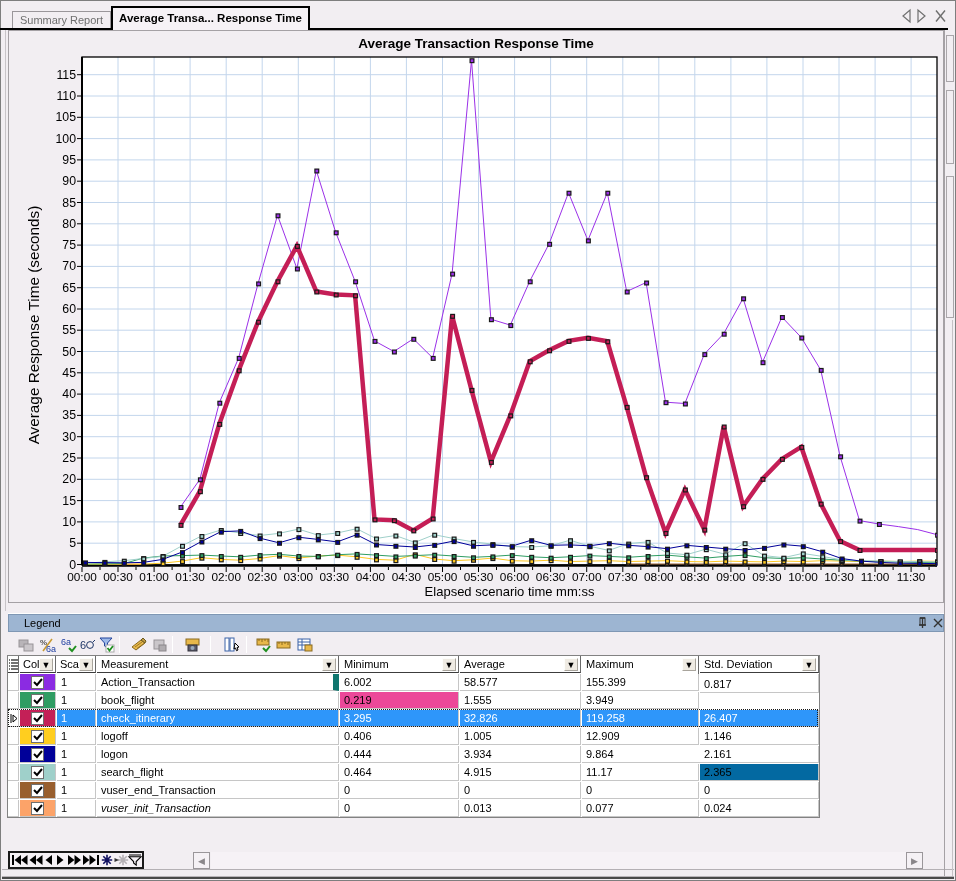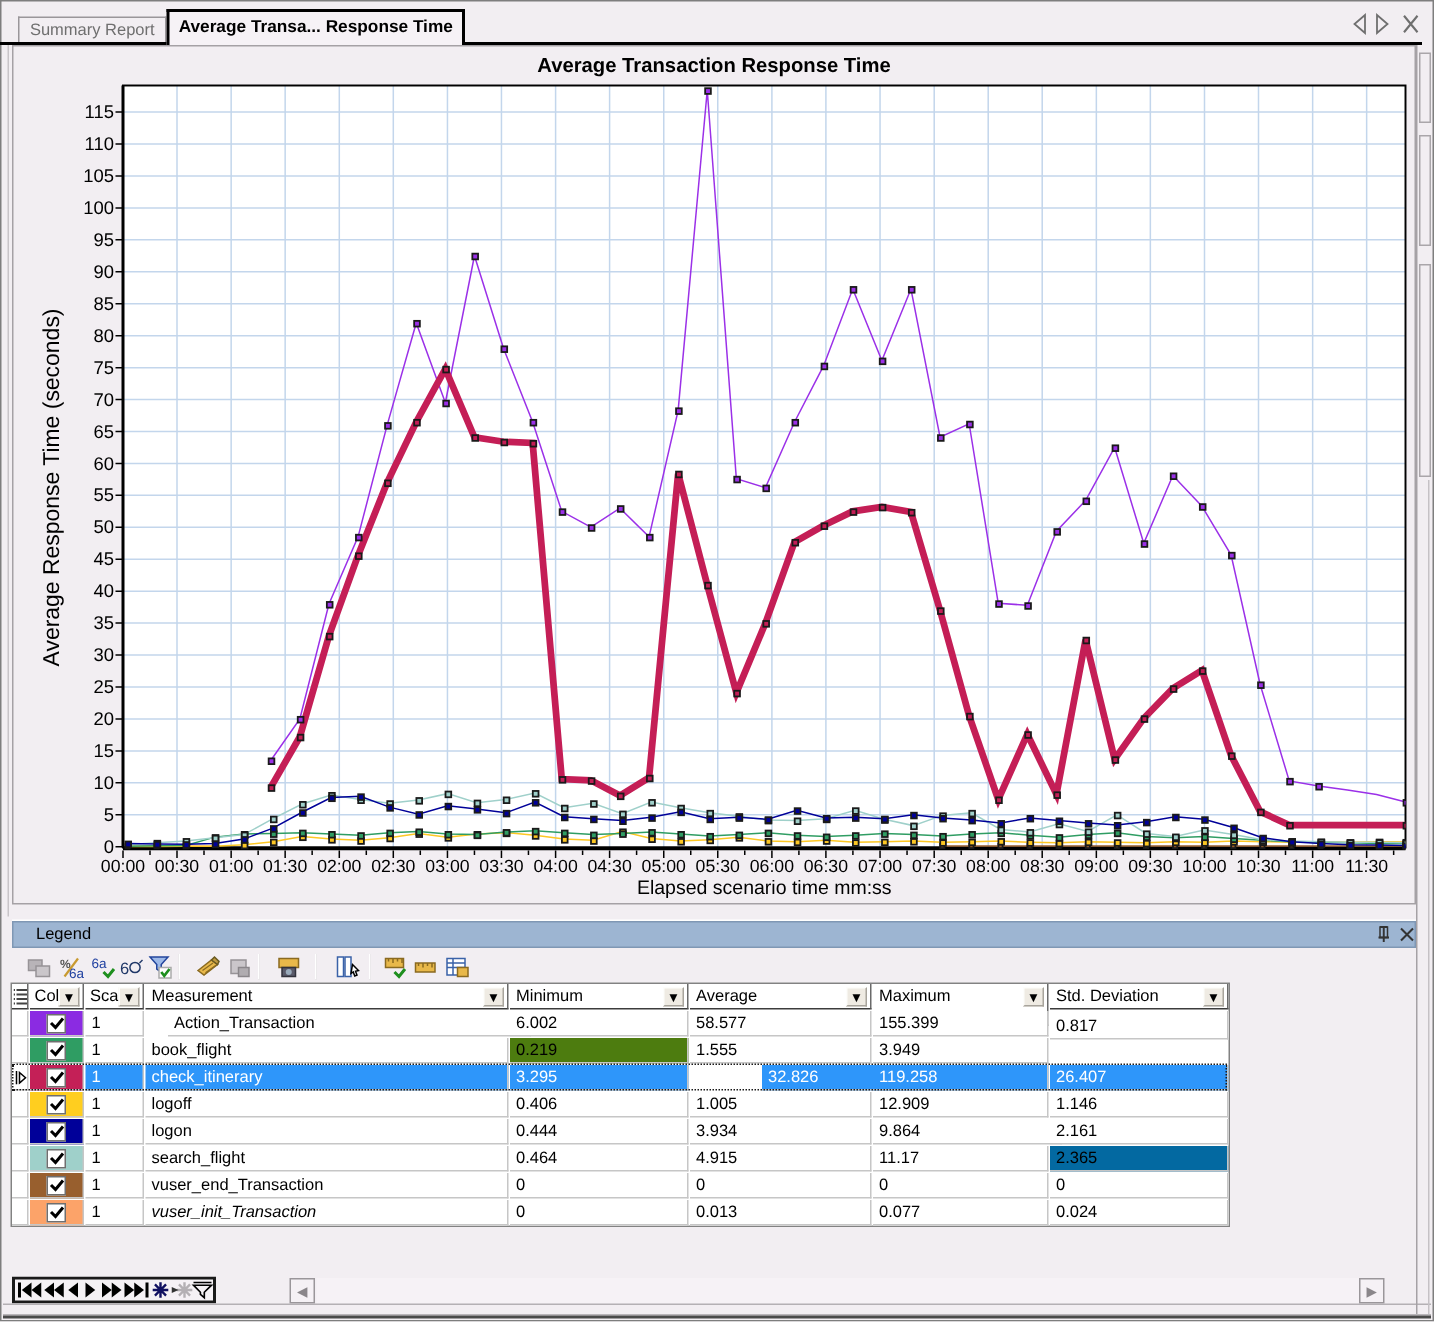--- a/index.html
+++ b/index.html
@@ -731,21 +731,21 @@
   </div>
 <div style="position:absolute;left:8px;top:674px;width:11px;height:17px;background:#fff;border-right:1px solid #c6c6c6;border-bottom:1px solid #c6c6c6;overflow:hidden;"></div>
 <div style="position:absolute;left:20px;top:674px;width:36px;height:17px;background:#8b2be2;border-right:1px solid #c6c6c6;border-bottom:1px solid #c6c6c6;overflow:hidden;">
     <span style="position:absolute;left:50%;top:2px;margin-left:-7px;width:13px;height:13px;background:#fff;border:1px solid #6f6f6f;"><svg width="11" height="11">
         <path d="M2 5l3 3 5-6" stroke="#000" stroke-width="2" fill="none"></path>
       </svg></span>
   </div>
 <div style="position:absolute;left:57px;top:674px;width:39px;height:17px;background:#fff;border-right:1px solid #c6c6c6;border-bottom:1px solid #c6c6c6;overflow:hidden;">
     <span style="position:absolute;left:4px;top:2px;color:#000">1</span>
   </div>
-<div style="position:absolute;left:112px;top:674px;width:242px;height:17px;background:#fff;border-right:1px solid #0f766e;border-bottom:1px solid #c6c6c6;overflow:hidden;">
+<div style="position:absolute;left:97px;top:674px;width:242px;height:17px;background:#fff;border-right:6px solid #0f766e;border-bottom:1px solid #c6c6c6;overflow:hidden;">
     <span style="position:absolute;left:4px;top:2px;color:#000">Action_Transaction</span>
   </div>
 <div style="position:absolute;left:340px;top:674px;width:119px;height:17px;background:#fff;border-right:1px solid #c6c6c6;border-bottom:1px solid #c6c6c6;overflow:hidden;">
     <span style="position:absolute;left:4px;top:2px;color:#000">6.002</span>
   </div>
 <div style="position:absolute;left:460px;top:674px;width:121px;height:17px;background:#fff;border-right:1px solid #c6c6c6;border-bottom:1px solid #c6c6c6;overflow:hidden;">
     <span style="position:absolute;left:4px;top:2px;color:#000">58.577</span>
   </div>
 <div style="position:absolute;left:582px;top:674px;width:117px;height:17px;background:#fff;border-right:1px solid #c6c6c6;border-bottom:1px solid #c6c6c6;overflow:hidden;">
     <span style="position:absolute;left:4px;top:2px;color:#000">155.399</span>
@@ -758,21 +758,21 @@
     <span style="position:absolute;left:50%;top:2px;margin-left:-7px;width:13px;height:13px;background:#fff;border:1px solid #6f6f6f;"><svg width="11" height="11">
         <path d="M2 5l3 3 5-6" stroke="#000" stroke-width="2" fill="none"></path>
       </svg></span>
   </div>
 <div style="position:absolute;left:57px;top:692px;width:39px;height:17px;background:#fff;border-right:1px solid #c6c6c6;border-bottom:1px solid #c6c6c6;overflow:hidden;">
     <span style="position:absolute;left:4px;top:2px;color:#000">1</span>
   </div>
 <div style="position:absolute;left:97px;top:692px;width:242px;height:17px;background:#fff;border-right:1px solid #c6c6c6;border-bottom:1px solid #c6c6c6;overflow:hidden;">
     <span style="position:absolute;left:4px;top:2px;color:#000">book_flight</span>
   </div>
-<div style="position:absolute;left:340px;top:692px;width:119px;height:17px;background:#4d7c0f;border-right:1px solid #c6c6c6;border-bottom:1px solid #c6c6c6;overflow:hidden;">
+<div style="position:absolute;left:340px;top:692px;width:119px;height:17px;background:#ec4899;border-right:1px solid #c6c6c6;border-bottom:1px solid #c6c6c6;overflow:hidden;">
     <span style="position:absolute;left:4px;top:2px;color:#000">0.219</span>
   </div>
 <div style="position:absolute;left:460px;top:692px;width:121px;height:17px;background:#fff;border-right:1px solid #c6c6c6;border-bottom:1px solid #c6c6c6;overflow:hidden;">
     <span style="position:absolute;left:4px;top:2px;color:#000">1.555</span>
   </div>
 <div style="position:absolute;left:582px;top:692px;width:117px;height:17px;background:#fff;border-right:1px solid #c6c6c6;border-bottom:1px solid #c6c6c6;overflow:hidden;">
     <span style="position:absolute;left:4px;top:2px;color:#000">3.949</span>
   </div>
 <div style="position:absolute;left:700px;top:676px;width:119px;height:17px;background:#fff;border-right:1px solid #c6c6c6;border-bottom:1px solid #c6c6c6;overflow:hidden;text-align:center;">
     <span style="position:absolute;left:4px;top:2px;color:#000">0.817</span>
@@ -789,21 +789,21 @@
   </div>
 <div style="position:absolute;left:57px;top:710px;width:39px;height:17px;background:#2e96fa;border-right:1px solid #c6c6c6;border-bottom:1px solid #c6c6c6;overflow:hidden;">
     <span style="position:absolute;left:4px;top:2px;color:#fff">1</span>
   </div>
 <div style="position:absolute;left:97px;top:710px;width:242px;height:17px;background:#2e96fa;border-right:1px solid #c6c6c6;border-bottom:1px solid #c6c6c6;overflow:hidden;">
     <span style="position:absolute;left:4px;top:2px;color:#fff">check_itinerary</span>
   </div>
 <div style="position:absolute;left:340px;top:710px;width:119px;height:17px;background:#2e96fa;border-right:1px solid #c6c6c6;border-bottom:1px solid #c6c6c6;overflow:hidden;">
     <span style="position:absolute;left:4px;top:2px;color:#fff">3.295</span>
   </div>
-<div style="position:absolute;left:460px;top:710px;width:121px;height:17px;background:#2e96fa;border-right:1px solid #c6c6c6;border-bottom:1px solid #c6c6c6;overflow:hidden;margin-left:48px;">
+<div style="position:absolute;left:460px;top:710px;width:121px;height:17px;background:#2e96fa;border-right:1px solid #c6c6c6;border-bottom:1px solid #c6c6c6;overflow:hidden;">
     <span style="position:absolute;left:4px;top:2px;color:#fff">32.826</span>
   </div>
 <div style="position:absolute;left:582px;top:710px;width:117px;height:17px;background:#2e96fa;border-right:1px solid #c6c6c6;border-bottom:1px solid #c6c6c6;overflow:hidden;padding-left:36px;">
     <span style="position:absolute;left:4px;top:2px;color:#fff">119.258</span>
   </div>
 <div style="position:absolute;left:700px;top:710px;width:119px;height:17px;background:#2e96fa;border-right:1px solid #c6c6c6;border-bottom:1px solid #c6c6c6;overflow:hidden;">
     <span style="position:absolute;left:4px;top:2px;color:#fff">26.407</span>
   </div>
 <div style="position:absolute;left:8px;top:709px;width:810px;height:18px;border:1px dotted #1a1a1a;pointer-events:none"></div>
 <div style="position:absolute;left:8px;top:728px;width:11px;height:17px;background:#fff;border-right:1px solid #c6c6c6;border-bottom:1px solid #c6c6c6;overflow:hidden;"></div>

